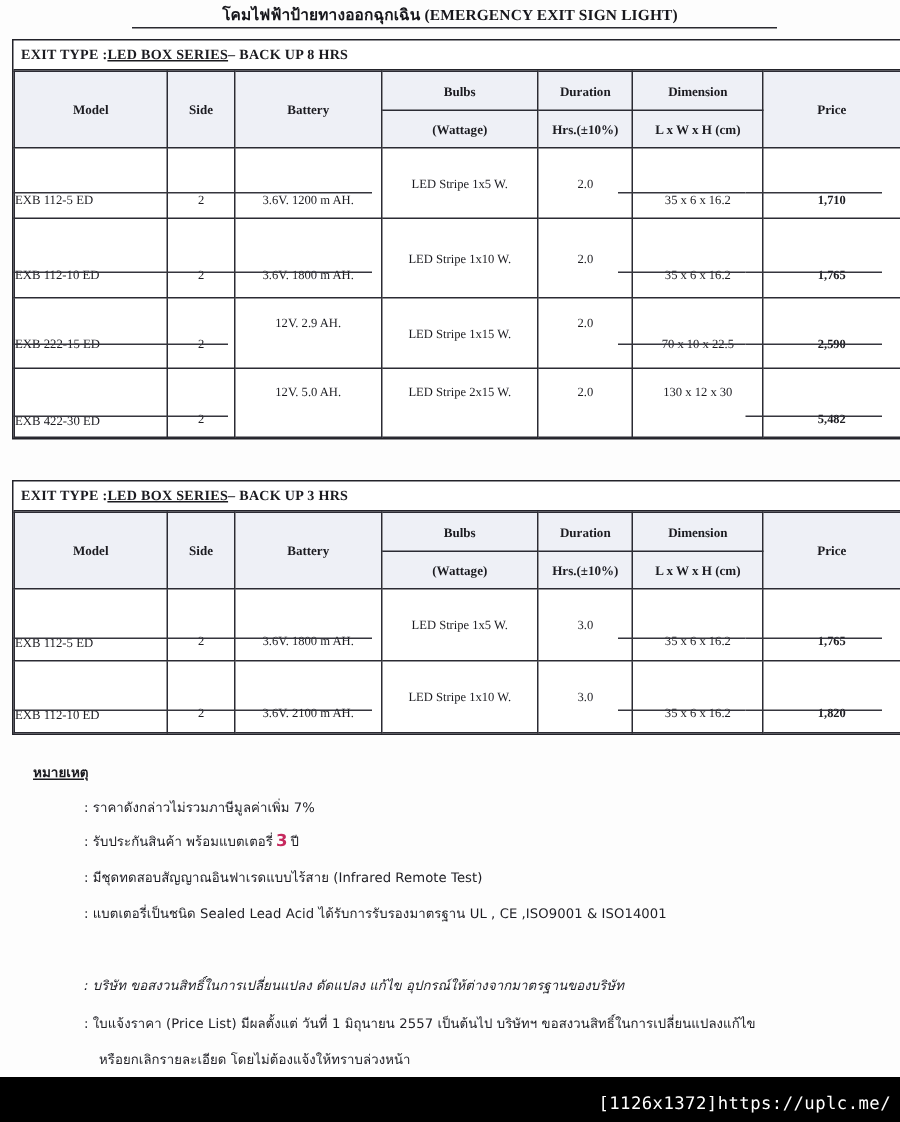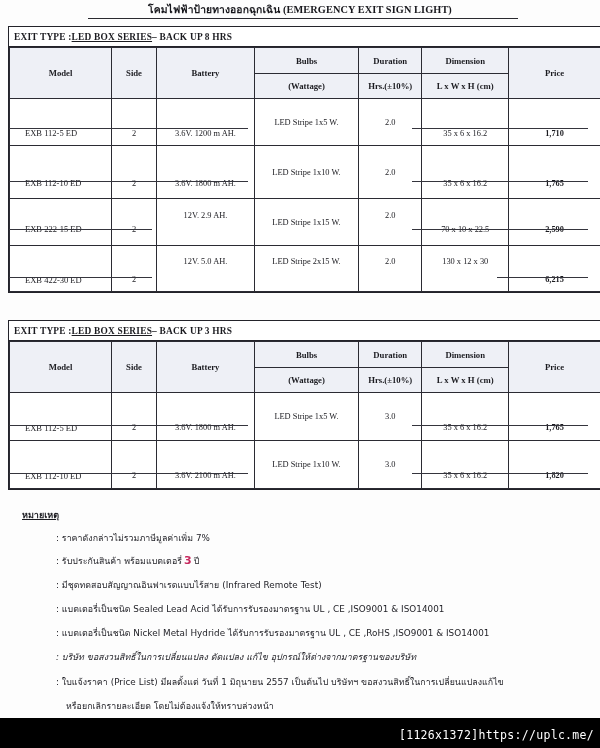--- a/index.html
+++ b/index.html
@@ -84,21 +84,21 @@
     overflow: hidden;
     white-space: nowrap;
   }
   table.grid thead th {
     background: #eef0f6;
     font-weight: bold;
     font-size: 8.7px;
   }
   table.grid td.model {
     text-align: left;
-    padding-left: 15px;
+    padding-left: 0;
     font-size: 8.5px;
   }
   table.grid td.price {
     font-weight: bold;
     font-size: 8.3px;
   }
 
   
   col.c-model { width: 100px; }
   col.c-side  { width: 44px; }
@@ -234,21 +234,21 @@
           <td><span class="nudge-dn">70 x 10 x 22.5</span></td>
           <td class="price"><span class="nudge-dn">2,590</span></td>
         </tr>
         <tr style="height:46px;">
           <td class="model"><span class="nudge-dn2">EXB 422-30 ED</span></td>
           <td><span class="nudge-dn2">2</span></td>
           <td><span class="nudge-up">12V. 5.0 AH.</span></td>
           <td><span class="nudge-up">LED Stripe 2x15 W.</span></td>
           <td><span class="nudge-up">2.0</span></td>
           <td><span class="nudge-up">130 x 12 x 30</span></td>
-          <td class="price"><span class="nudge-dn2">6,215</span></td>
+          <td class="price"><span class="nudge-dn2">5,482</span></td>
         </tr>
       </tbody>
     </table>
   </div>
 
   <div class="stray" style="left:9px;  top:128px; width:99px;"></div>
   <div class="stray" style="left:108px;top:128px; width:44px;"></div>
   <div class="stray" style="left:152px;top:128px; width:96px;"></div>
   <div class="stray" style="left:412px;top:128px; width:85px;"></div>
   <div class="stray" style="left:497px;top:128px; width:91px;"></div>
@@ -339,21 +339,20 @@
   <div class="notes-head" style="top:508px;">หมายเหตุ</div>
 
   <div class="note-line" style="top:531px;">: ราคาดังกล่าวไม่รวมภาษีมูลค่าเพิ่ม 7%</div>
 
   <div class="note-line" style="top:554px;">
     <span>: รับประกันสินค้า พร้อมแบตเตอรี่</span><span class="hl">3</span><span>ปี</span>
   </div>
 
   <div class="note-line" style="top:578px;">: มีชุดทดสอบสัญญาณอินฟาเรดแบบไร้สาย (Infrared Remote Test)</div>
   <div class="note-line" style="top:602px;">: แบตเตอรี่เป็นชนิด Sealed Lead Acid ได้รับการรับรองมาตรฐาน UL , CE ,ISO9001 &amp; ISO14001</div>
-  <div class="note-line" style="top:626px;">: แบตเตอรี่เป็นชนิด Nickel Metal Hydride ได้รับการรับรองมาตรฐาน UL , CE ,RoHS ,ISO9001 &amp; ISO14001</div>
   <div class="note-line" style="top:650px;font-style:italic;">: บริษัท ขอสงวนสิทธิ์ในการเปลี่ยนแปลง ดัดแปลง แก้ไข อุปกรณ์ให้ต่างจากมาตรฐานของบริษัท</div>
   <div class="note-line" style="top:675px;">: ใบแจ้งราคา (Price List) มีผลตั้งแต่ วันที่ 1 มิถุนายน 2557 เป็นต้นไป บริษัทฯ ขอสงวนสิทธิ์ในการเปลี่ยนแปลงแก้ไข</div>
   <div class="note-line note-cont" style="top:699px;">หรือยกเลิกรายละเอียด โดยไม่ต้องแจ้งให้ทราบล่วงหน้า</div>
 
   <div class="wm-bar"></div>
   <div class="wm-text">
     <span>[1126x1372]</span><span>https://uplc.me/</span>
   </div>
 
 </div>

